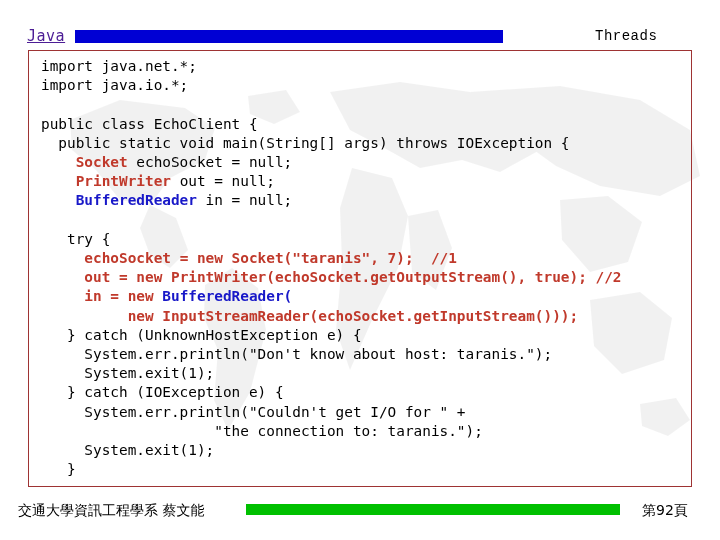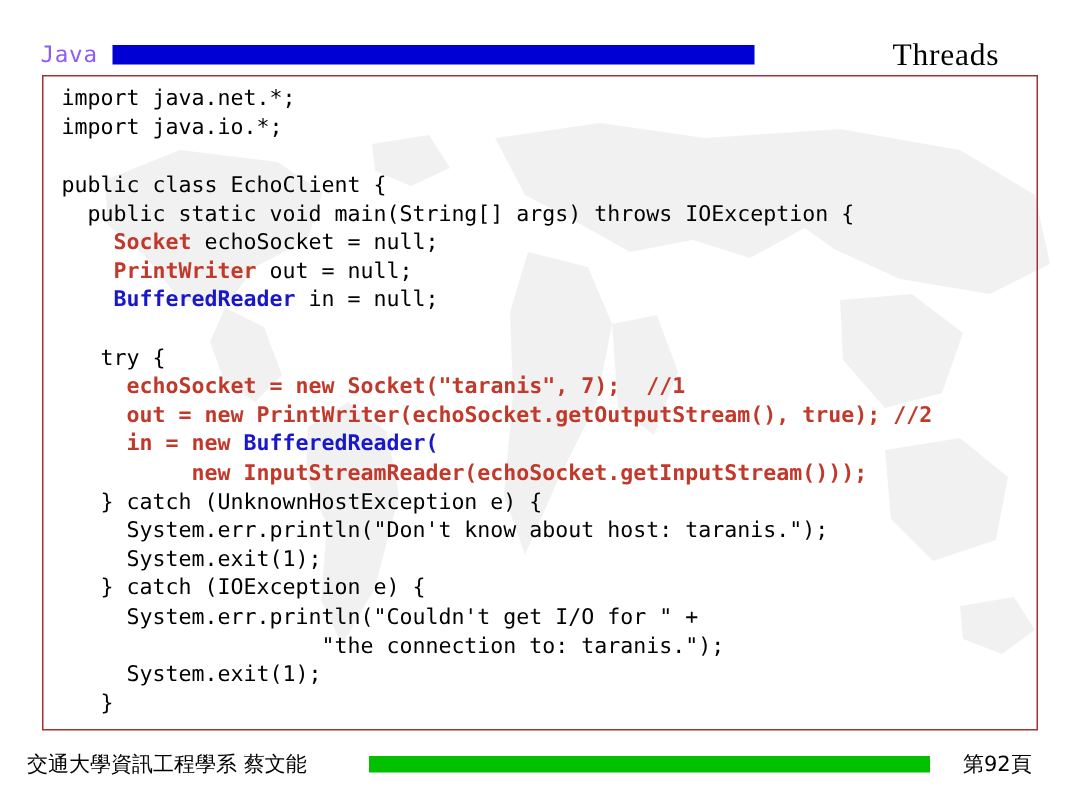--- a/index.html
+++ b/index.html
@@ -30,35 +30,36 @@
     position: absolute;
     left: 0; top: 26px;
     width: 720px; height: 24px;
     z-index: 2;
   }
   #header-title {
     position: absolute;
     left: 27px; top: 0px;
     font-family: "DejaVu Sans Mono", "Liberation Mono", monospace;
     font-size: 15px;
-    color: #8b5cf6;
+    color: #4c1d95;
     letter-spacing: 0.5px;
     line-height: 20px;
+    text-decoration: underline;
   }
   #header-bar {
     position: absolute;
     left: 75px; top: 4px;
     width: 428px; height: 13px;
     background: #0000d4;
   }
   #header-topic {
     position: absolute;
     left: 595px; top: 0px;
-    font-family: Liberation Serif, serif;
-    font-size: 21px;
+    font-family: Liberation Mono, monospace;
+    font-size: 14px;
     color: #000000;
     letter-spacing: 0.5px;
     line-height: 20px;
   }
 
   
   #code-box {
     position: absolute;
     left: 28px; top: 50px;
     width: 664px; height: 437px;

